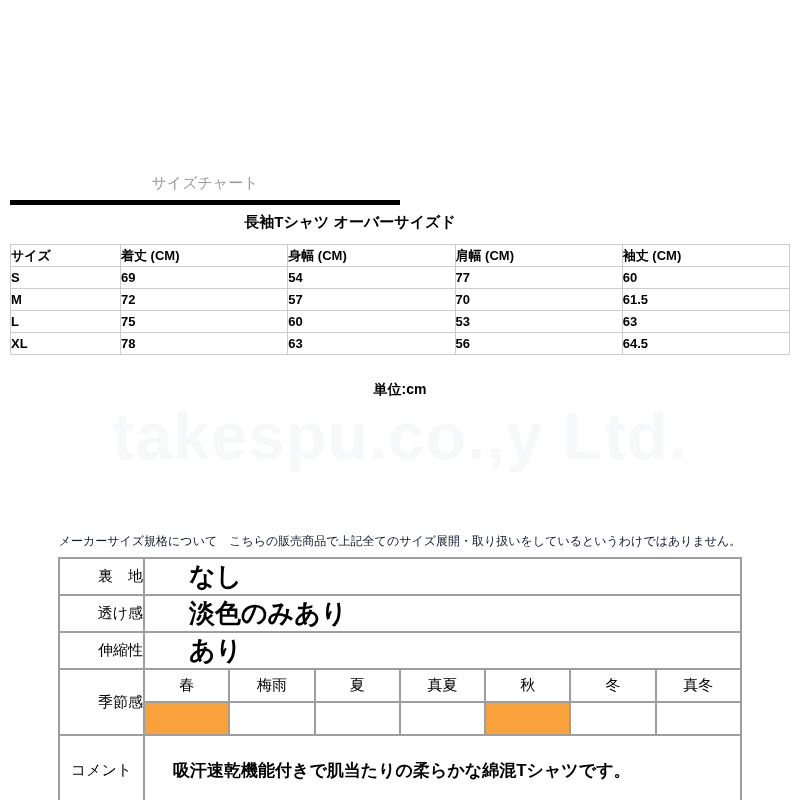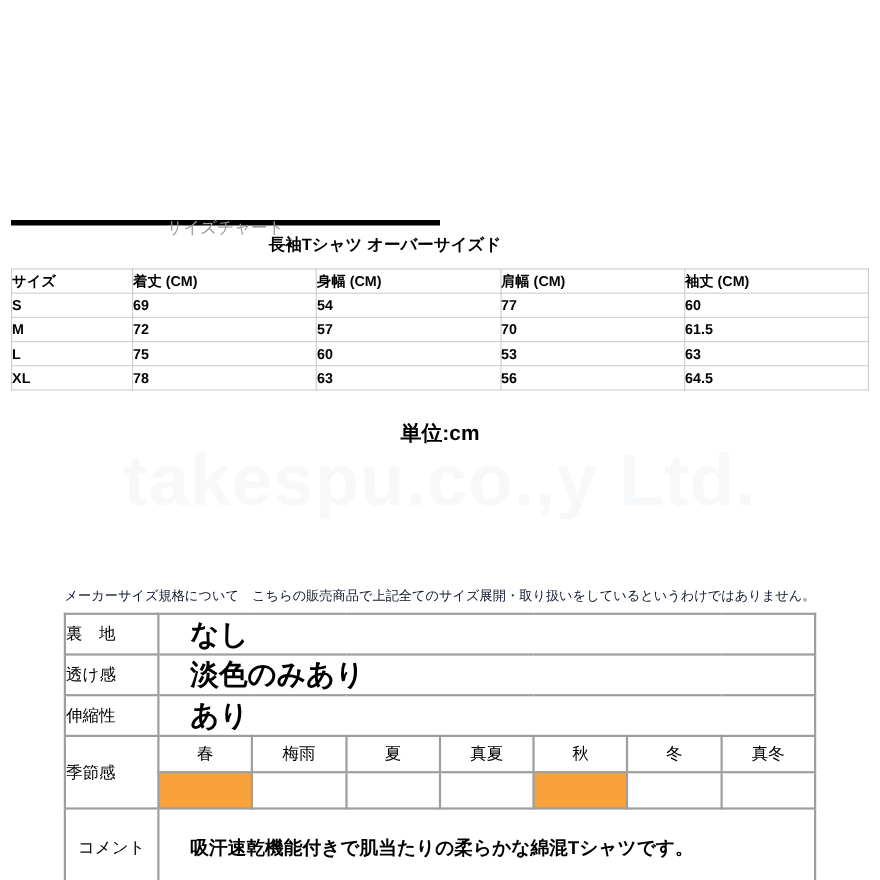--- a/index.html
+++ b/index.html
@@ -23,21 +23,20 @@
   .tab {
     width: 50%;
     display: flex;
     align-items: flex-start;
     justify-content: center;
     font-size: 15px;
     color: #999;
     padding-top: 4px;
     cursor: pointer;
     border-bottom: 1px solid #d8d8d8;
-    margin-top: 24px;
   }
   .tab.active { border-bottom: 5px solid #000; }
 
   
   .chart-title {
     position: absolute;
     top: 213px; left: 0;
     width: 700px;
     text-align: center;
     font-size: 15px;
@@ -60,21 +59,21 @@
     font-weight: bold;
     padding: 0;
   }
   .size-table col.c-size { width: 110px; }
 
   .unit-label {
     position: absolute;
     top: 381px; left: 0;
     width: 800px;
     text-align: center;
-    font-size: 19px;
+    font-size: 14px;
     font-weight: bold;
   }
 
   
   .watermark {
     position: absolute;
     top: 398px; left: 0;
     width: 800px; height: 74px;
     overflow: hidden;
     text-align: center;
@@ -104,29 +103,29 @@
     border-collapse: collapse;
     table-layout: fixed;
   }
   .detail-table td {
     border: 2px solid #9e9e9e;
     vertical-align: middle;
     padding: 0;
   }
   .detail-table col.c-label { width: 85px; }
   .detail-table td.lbl {
-    text-align: left;
+    text-align: right;
     font-size: 15px;
     height: 33px;
     font-family: Liberation Mono, monospace;
   }
   .detail-table td.val {
     font-size: 26px;
     font-weight: bold;
-    padding-left: 28px;
+    padding-left: 44px;
     height: 33px;
   }
   .detail-table td.season-name {
     text-align: center;
     font-size: 15px;
     height: 33px;
   }
   .detail-table td.season-cell { height: 33px; }
   .detail-table td.comment-lbl { height: 70px; text-align: center; font-size: 15px; }
   .detail-table td.comment-val {

